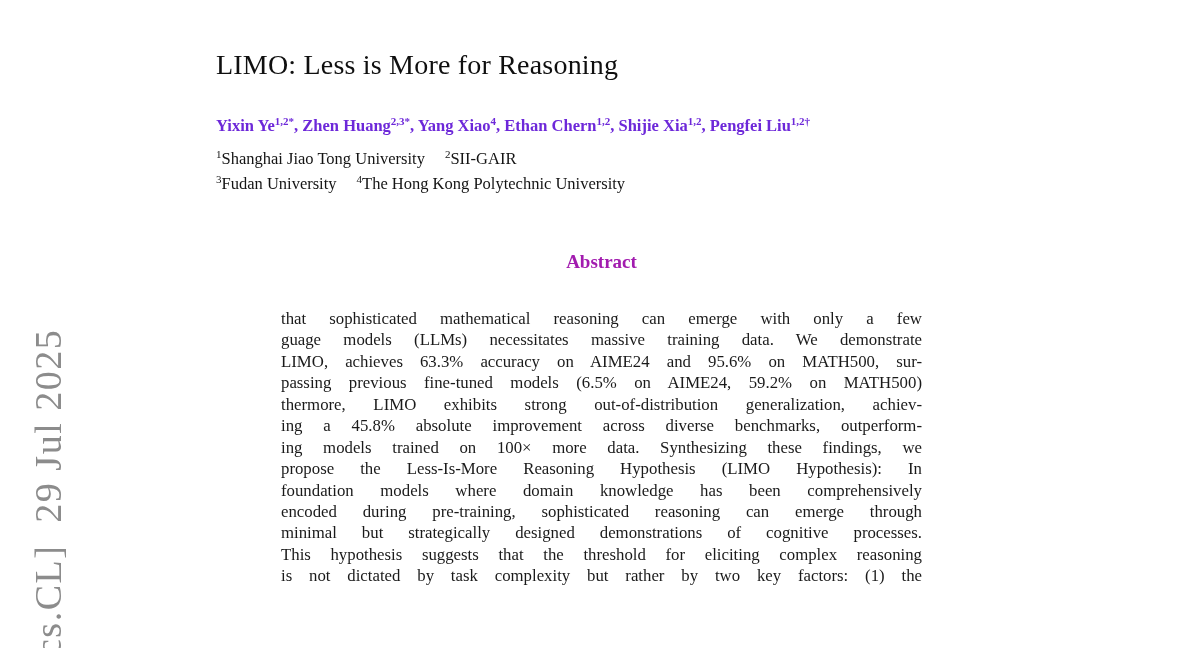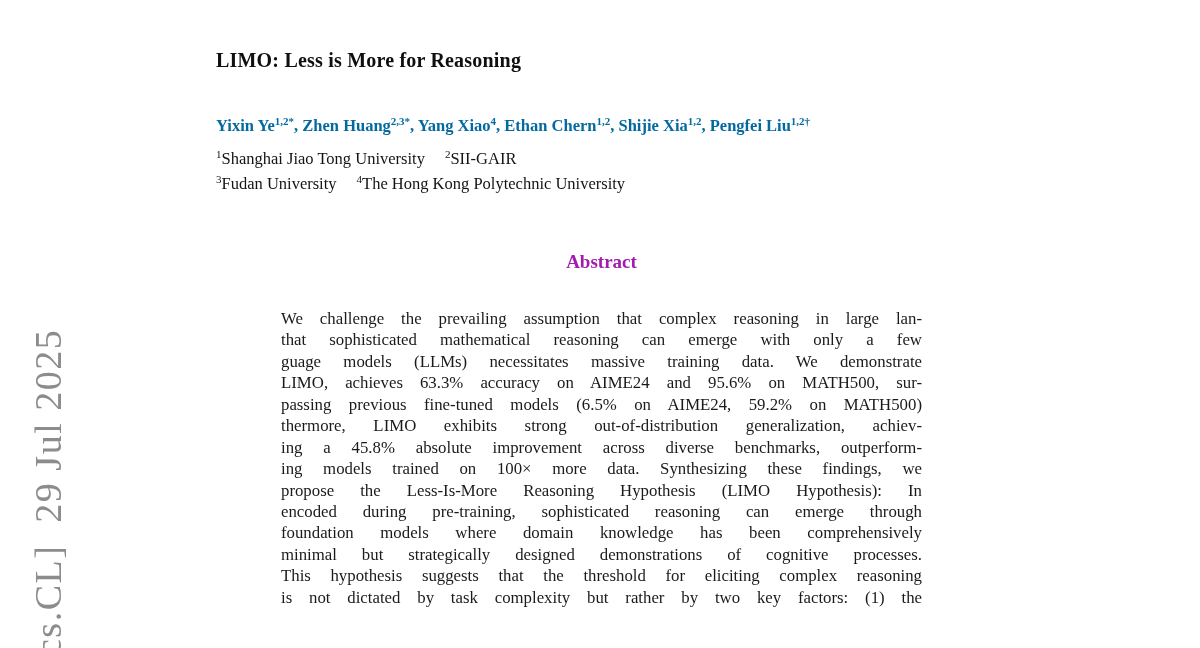--- a/index.html
+++ b/index.html
@@ -17,31 +17,31 @@
     transform-origin: 0 0;
     transform: rotate(-90deg);
     font-size: 38px;
     color: #8c8c8c;
     white-space: pre;
     letter-spacing: 1.5px;
   }
   .paper-title {
     position: absolute;
     left: 216px; top: 49px;
-    font-size: 20px;
-    font-weight: bold;
+    font-size: 28px;
+    font-weight: normal;
     color: #0f0f0f;
     letter-spacing: 0.2px;
   }
   .authors-line {
     position: absolute;
     left: 216px; top: 116px;
     font-size: 16.5px;
     font-weight: bold;
-    color: #0369a1;
+    color: #6d28d9;
     white-space: nowrap;
   }
   .authors-line sup, .affil-block sup {
     font-size: 11px;
     line-height: 0;
   }
   .author-sep { font-weight: bold; }
   .affil-block {
     position: absolute;
     left: 216px; top: 147px;
@@ -94,27 +94,26 @@
     <span><sup>1</sup><span>Shanghai Jiao Tong University</span></span><span class="affil-item-second"><sup>2</sup><span>SII-GAIR</span></span>
   </div>
   <div>
     <span><sup>3</sup><span>Fudan University</span></span><span class="affil-item-second"><sup>4</sup><span>The Hong Kong Polytechnic University</span></span>
   </div>
 </div>
 
 <div class="abstract-heading">Abstract</div>
 
 <div class="abstract-body">
-  <div class="abs-line">We challenge the prevailing assumption that complex reasoning in large lan-</div>
   <div class="abs-line">that sophisticated mathematical reasoning can emerge with only a few</div>
   <div class="abs-line">guage models (LLMs) necessitates massive training data. We demonstrate</div>
   <div class="abs-line">LIMO, achieves 63.3% accuracy on AIME24 and 95.6% on MATH500, sur-</div>
   <div class="abs-line">passing previous fine-tuned models (6.5% on AIME24, 59.2% on MATH500)</div>
   <div class="abs-line">thermore, LIMO exhibits strong out-of-distribution generalization, achiev-</div>
   <div class="abs-line">ing a 45.8% absolute improvement across diverse benchmarks, outperform-</div>
   <div class="abs-line">ing models trained on 100× more data. Synthesizing these findings, we</div>
   <div class="abs-line">propose the Less-Is-More Reasoning Hypothesis (LIMO Hypothesis): In</div>
+  <div class="abs-line">foundation models where domain knowledge has been comprehensively</div>
   <div class="abs-line">encoded during pre-training, sophisticated reasoning can emerge through</div>
-  <div class="abs-line">foundation models where domain knowledge has been comprehensively</div>
   <div class="abs-line">minimal but strategically designed demonstrations of cognitive processes.</div>
   <div class="abs-line">This hypothesis suggests that the threshold for eliciting complex reasoning</div>
   <div class="abs-line">is not dictated by task complexity but rather by two key factors: (1) the</div>
 </div>
 
 </body></html>

